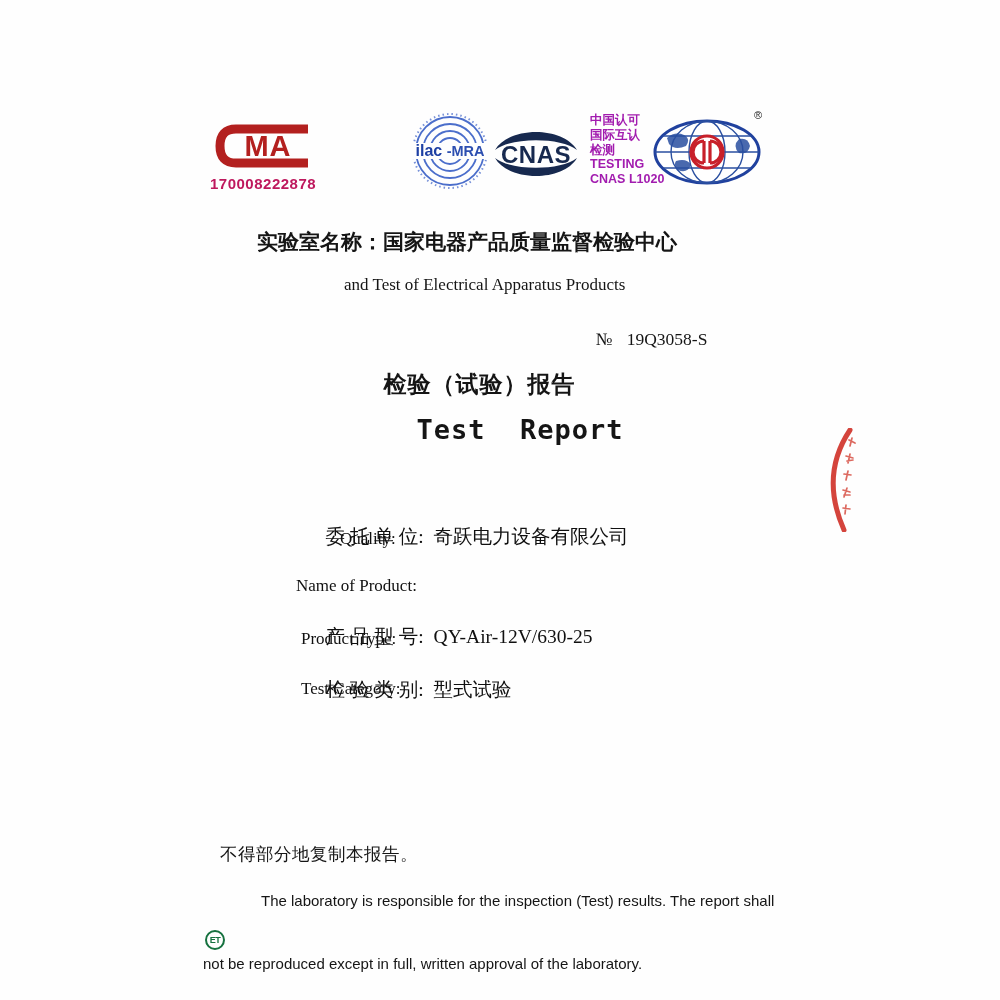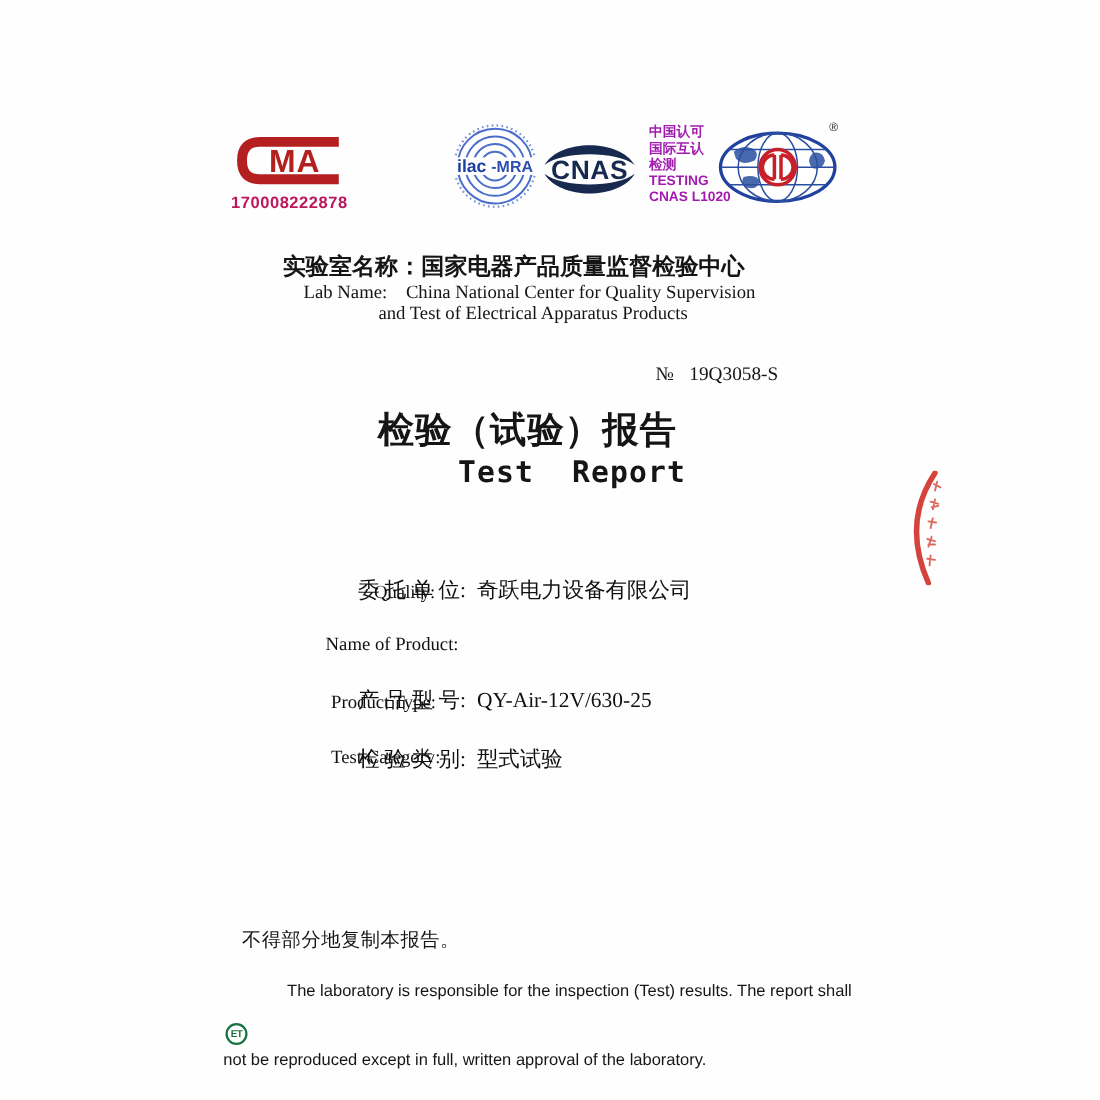--- a/index.html
+++ b/index.html
@@ -14,21 +14,21 @@
               font-family:"Liberation Sans",sans-serif;transform:scale(.92);transform-origin:center;}
   .acc-text{font-family:"Liberation Sans",sans-serif;font-weight:bold;color:#a21caf;
             font-size:12.5px;line-height:14.8px;text-align:left;white-space:nowrap;}
   
   .lab-cn{font-family:"DejaVu Sans",sans-serif;font-weight:700;font-size:21px;white-space:pre;}
   .lab-en{font-size:17px;white-space:pre;}
   
   .report-no{font-size:17.5px;white-space:nowrap;}
   .report-no .no-label{margin-right:14px;}
   .title-cn{left:0;width:959px;text-align:center;font-family:"DejaVu Sans",sans-serif;
-            font-weight:700;font-size:33px;letter-spacing:1px;white-space:pre;}
+            font-weight:700;font-size:23px;letter-spacing:1px;white-space:pre;}
   .title-en{left:0;width:1000px;text-align:center;font-family:"DejaVu Sans Mono",monospace;
             font-weight:700;font-size:27px;letter-spacing:1px;white-space:pre;padding-left:20px;}
   
   .f-cn{font-size:19.5px;white-space:pre;color:#101010;}
   .f-cn .f-val{margin-left:10px;}
   .f-en{font-size:17px;white-space:pre;color:#101010;}
   
   .disc-cn{font-size:17.5px;line-height:27px;letter-spacing:.5px;white-space:pre;}
   .disc-cn .indent{padding-left:42px;}
   .disc-en{font-family:"Liberation Sans",sans-serif;font-size:15px;line-height:21px;white-space:pre;}
@@ -110,21 +110,20 @@
           <path d="M57,27 A11,11 0 1 1 57,49"></path>
           <line x1="51" y1="27" x2="51" y2="49"></line>
           <line x1="57" y1="27" x2="57" y2="49"></line>
         </g>
       </g>
       <text x="108" y="12" font-size="11" fill="#222222" text-anchor="middle">®</text>
     </svg>
   </div>
 
   <div class="abs lab-cn" style="left:257px;top:228px;">实验室名称：国家电器产品质量监督检验中心</div>
-  <div class="abs lab-en" style="left:276px;top:256px;">Lab Name:    China National Center for Quality Supervision</div>
   <div class="abs lab-en" style="left:344px;top:275px;">and Test of Electrical Apparatus Products</div>
 
   <div class="abs report-no" style="left:596px;top:329px;">
     <span class="no-label">№</span><span>19Q3058-S</span>
   </div>
 
   <div class="abs title-cn" style="top:369px;">检验（试验）报告</div>
   <div class="abs title-en" style="top:414px;">Test  Report</div>
 
   <div class="abs f-cn" style="left:306px;top:501px;">

